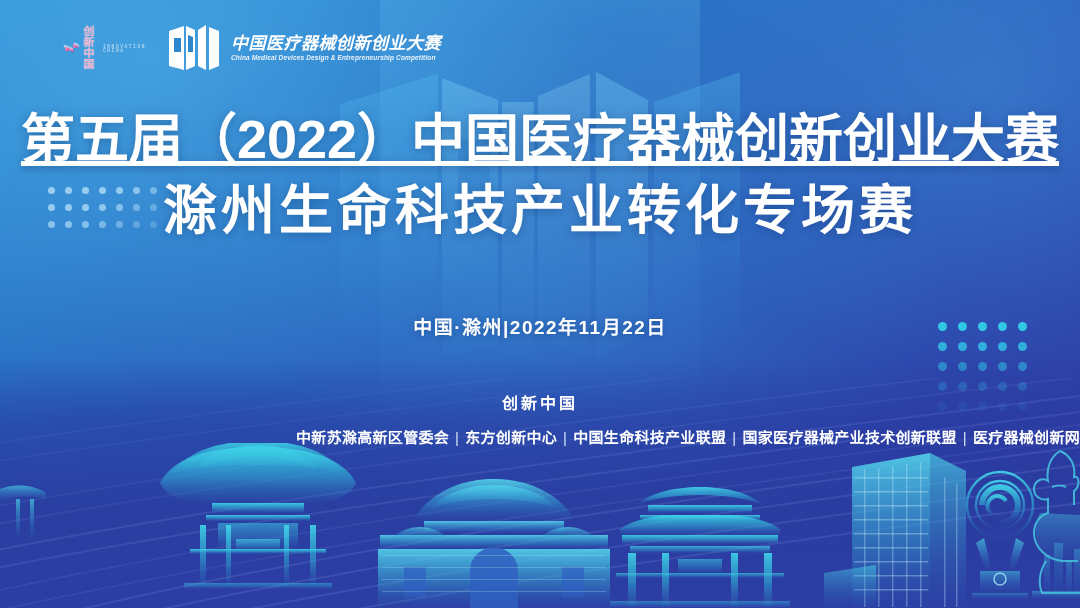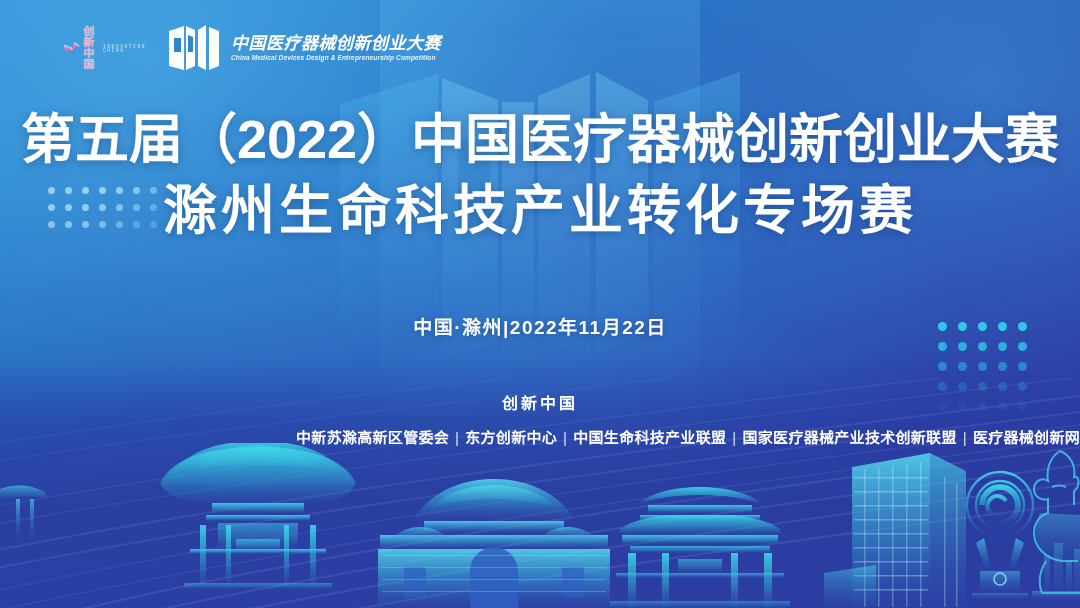--- a/index.html
+++ b/index.html
@@ -105,20 +105,21 @@
   }
 
   
   .titles{
     position:absolute;left:0;right:0;top:108px;text-align:center;
   }
   .title-1{
     font-size:54px;font-weight:700;color:#ffffff;letter-spacing:0px;line-height:1.16;
     text-shadow:0 2px 10px rgba(10,40,90,.35);
     white-space:nowrap;
+    text-decoration:underline;
   }
   .title-2{
     margin-top:8px;
     font-size:54px;font-weight:700;color:#ffffff;letter-spacing:4px;line-height:1.16;
     text-shadow:0 2px 10px rgba(10,40,90,.35);
     white-space:nowrap;
   }
 
   
   .meta{

